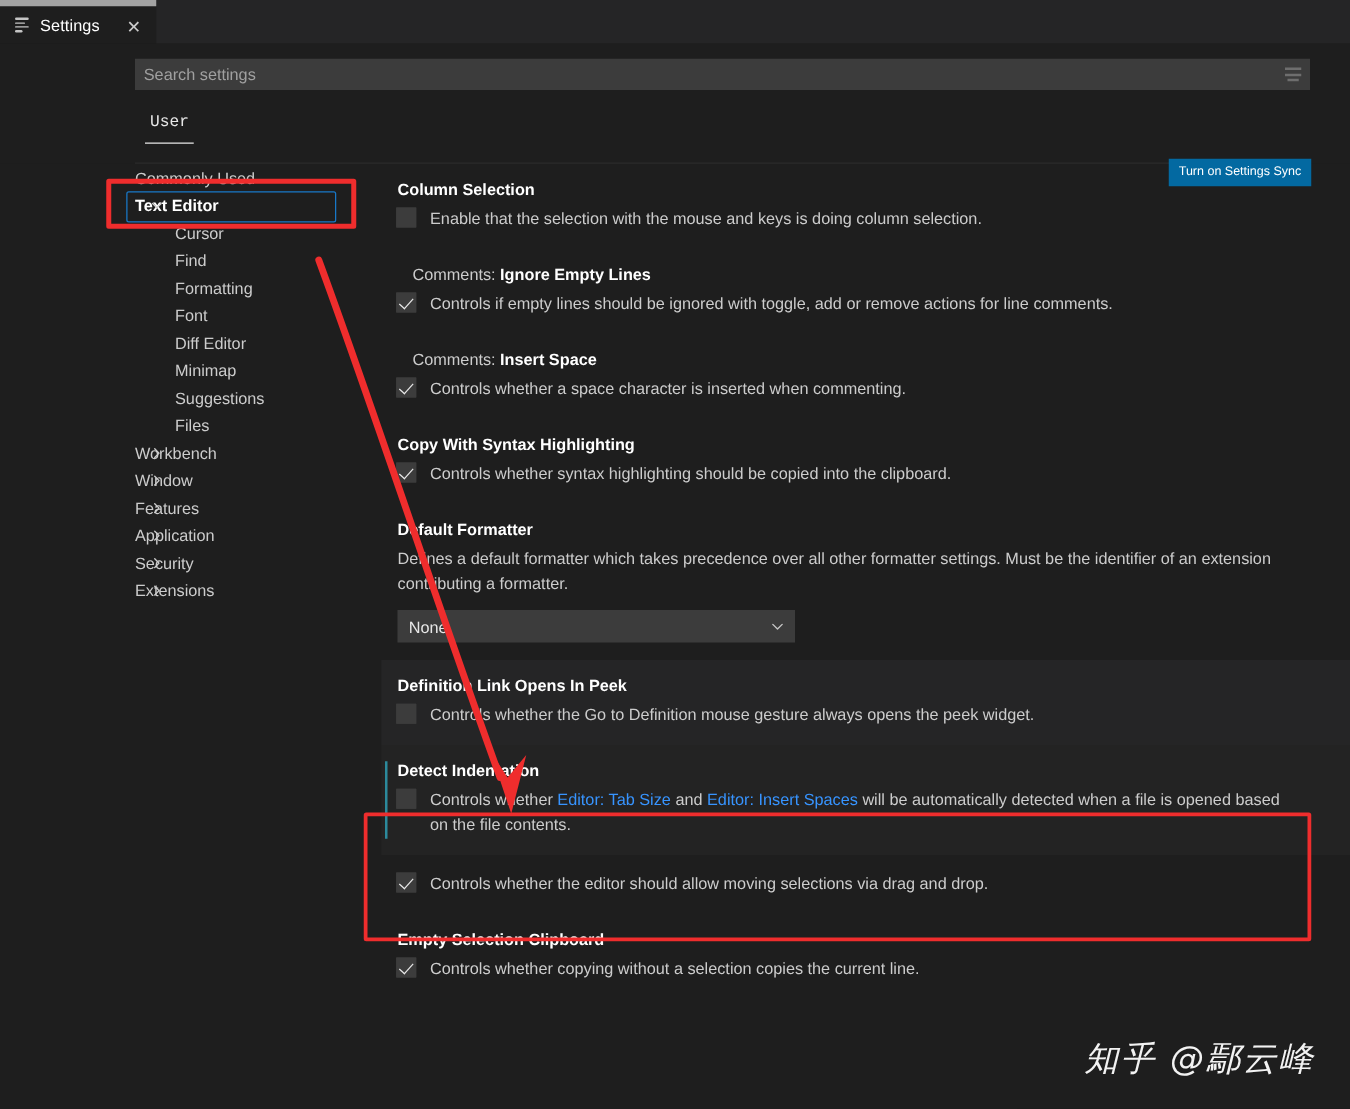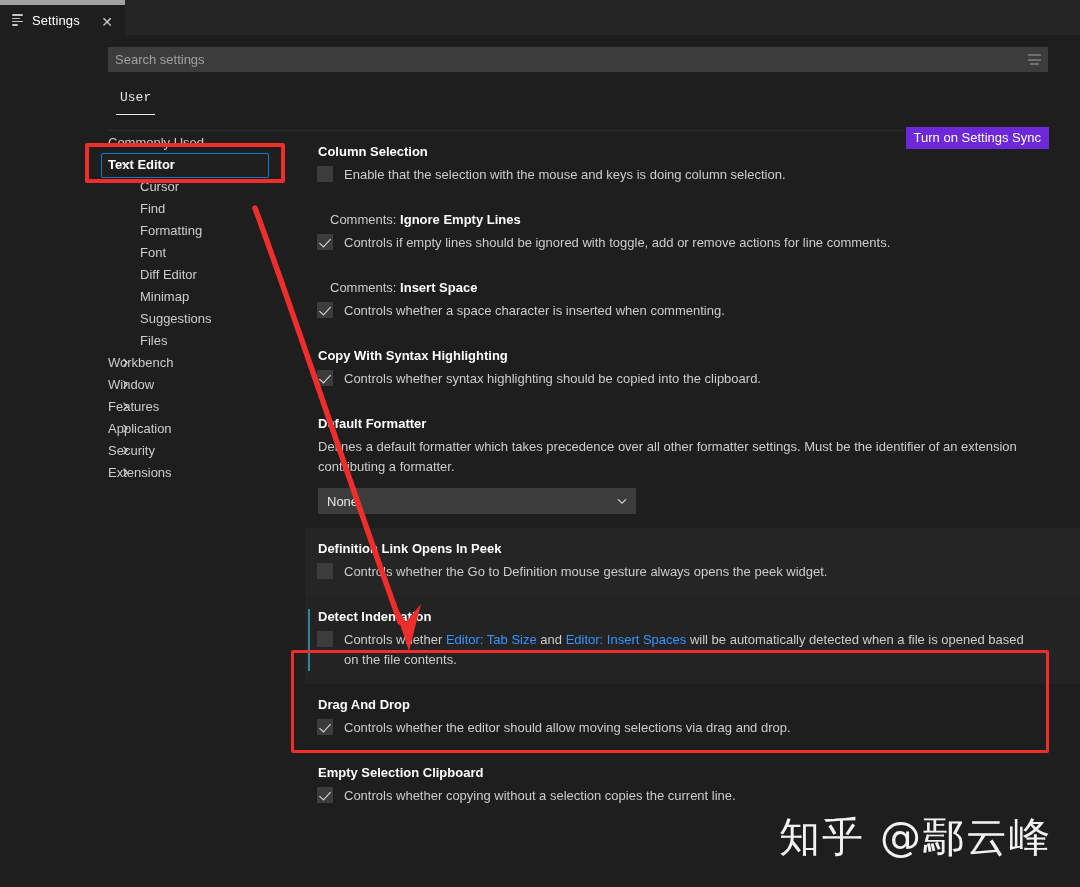--- a/index.html
+++ b/index.html
@@ -131,23 +131,23 @@
   .tabs-underline {
     position: absolute;
     left: 108px; top: 48px;
     width: 940px; height: 1px;
     background: #2b2b2b;
   }
   .sync-button {
     position: absolute;
     right: 31px; top: 45px;
     height: 22px;
-    background: #6d28d9;
+    background: #0369a1;
     color: #ffffff;
-    font-size: 13px;
+    font-size: 10px;
     line-height: 22px;
     padding: 0 8px;
     white-space: nowrap;
   }
 
   
   .body-split {
     position: absolute;
     left: 0; top: 96px;
     width: 940px; height: 756px;
@@ -286,24 +286,25 @@
     width: 758px; height: 103px;
     border: 3px solid #ef2d2d;
     border-radius: 2px;
   }
   .anno-arrow { left: 0; top: 0; width: 1080px; height: 887px; }
 
   .watermark {
     position: absolute;
     right: 28px; bottom: 22px;
     color: #f2f2f2;
-    font-size: 41px;
+    font-size: 27px;
     font-family: "DejaVu Sans", sans-serif;
     letter-spacing: 2px;
     white-space: nowrap;
+    font-style: italic;
   }
 </style>
 </head>
 <body>
 
 <div id="app">
 
   <div class="tabstrip">
     <div class="tab">
       <span class="tab-icon">
@@ -472,21 +473,20 @@
           </div>
           <div class="setting-row modified">
             <div class="mod-bar"></div>
             <div class="setting-title"><span>Detect Indentation</span></div>
             <div class="setting-desc-row">
               <div class="checkbox"></div>
               <div class="setting-desc"><span>Controls whether </span><span class="lnk">Editor: Tab Size</span><span> and </span><span class="lnk">Editor: Insert Spaces</span><span> will be automatically detected when a file is opened based on the file contents.</span></div>
             </div>
           </div>
           <div class="setting-row">
-            <div class="setting-title"><span>Drag And Drop</span></div>
             <div class="setting-desc-row">
               <div class="checkbox checked"></div>
               <div class="setting-desc">Controls whether the editor should allow moving selections via drag and drop.</div>
             </div>
           </div>
           <div class="setting-row">
             <div class="setting-title"><span>Empty Selection Clipboard</span></div>
             <div class="setting-desc-row">
               <div class="checkbox checked"></div>
               <div class="setting-desc">Controls whether copying without a selection copies the current line.</div>

